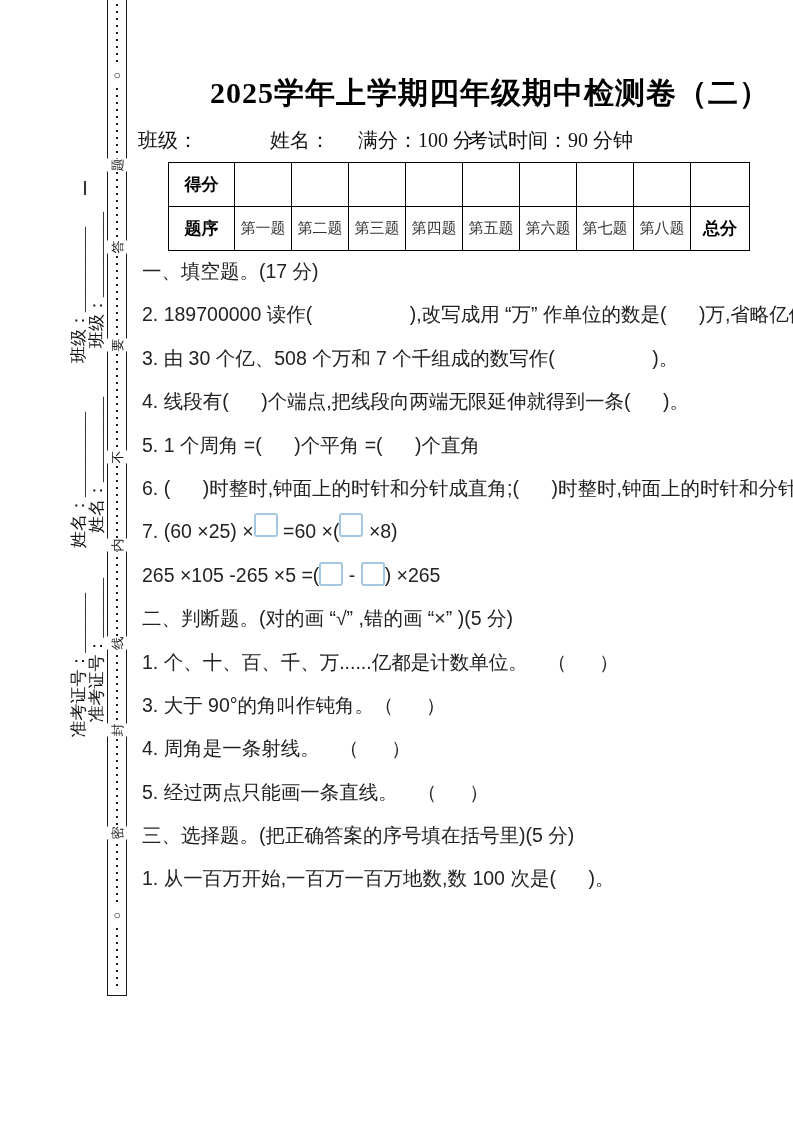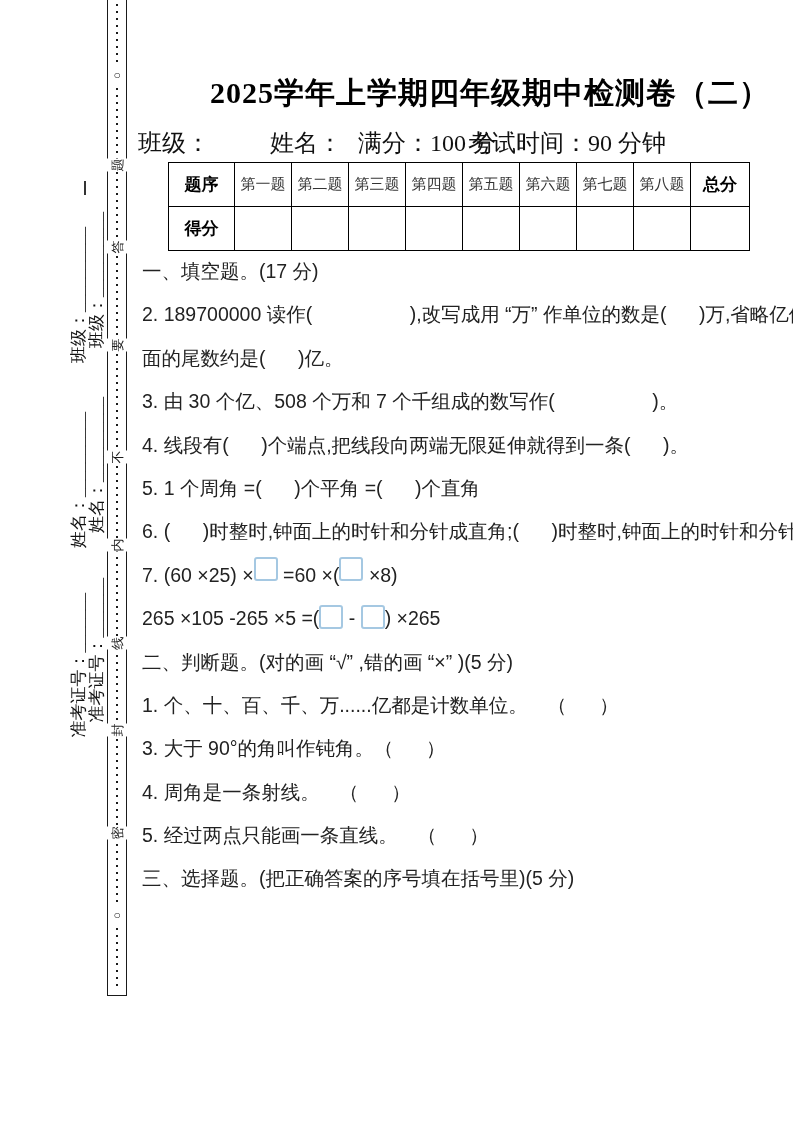--- a/index.html
+++ b/index.html
@@ -32,21 +32,21 @@
   }
   .seal-dash{position:absolute;left:84px;top:181px;width:2px;height:14px;background:#333;}
   
   .title{
     position:absolute;left:210px;top:76px;
     font-family:"Liberation Serif","DejaVu Serif",serif;font-weight:bold;
     font-size:30px;line-height:34px;color:#000;letter-spacing:1px;white-space:nowrap;
   }
   .info-field{
     position:absolute;top:127px;
-    font-family:"Liberation Serif","DejaVu Serif",serif;font-size:24px;color:#111;white-space:pre;
+    font-family:"Liberation Serif","DejaVu Serif",serif;font-size:20px;color:#111;white-space:pre;
   }
   
   .score-table{
     position:absolute;left:168px;top:162px;border-collapse:collapse;table-layout:fixed;
   }
   .score-table th,.score-table td{
     border:1px solid #000;height:43px;padding:0;text-align:center;vertical-align:middle;
     font-family:"Liberation Serif","DejaVu Serif",serif;font-weight:normal;font-size:15px;color:#333;
   }
   .score-table{border:1.5px solid #000;}
@@ -98,58 +98,58 @@
 
   <div class="title">2025学年上学期四年级期中检测卷（二）</div>
 
   <span class="info-field" style="left:138px">班级：</span>
   <span class="info-field" style="left:270px">姓名：</span>
   <span class="info-field" style="left:358px">满分：100 分</span>
   <span class="info-field" style="left:468px">考试时间：90 分钟</span>
 
   <table class="score-table">
     <tbody>
-        <tr id="score-header-row">
+        <tr id="score-score-row">
+          <th class="b">得分</th>
+          <td></td>
+          <td></td>
+          <td></td>
+          <td></td>
+          <td></td>
+          <td></td>
+          <td></td>
+          <td></td>
+          <td></td>
+        </tr>
+    <tr id="score-header-row">
           <th class="b" style="width: 65px;">题序</th>
           <th style="width: 56px;">第一题</th>
           <th style="width: 56px;">第二题</th>
           <th style="width: 56px;">第三题</th>
           <th style="width: 56px;">第四题</th>
           <th style="width: 56px;">第五题</th>
           <th style="width: 56px;">第六题</th>
           <th style="width: 56px;">第七题</th>
           <th style="width: 56px;">第八题</th>
           <th class="b" style="width: 58px;">总分</th>
         </tr>
-    <tr id="score-score-row">
-          <th class="b">得分</th>
-          <td></td>
-          <td></td>
-          <td></td>
-          <td></td>
-          <td></td>
-          <td></td>
-          <td></td>
-          <td></td>
-          <td></td>
-        </tr>
   </tbody>
     </table>
 
   <div class="body-lines" id="body-lines">
       <div class="line">一、填空题。(17 分)</div>
       <div class="line">2. 189700000 读作(                  ),改写成用 “万” 作单位的数是(      )万,省略亿位后</div>
-      <div class="line">面的尾数约是(      )亿。</div>
       <div class="line">3. 由 30 个亿、508 个万和 7 个千组成的数写作(                  )。</div>
       <div class="line">4. 线段有(      )个端点,把线段向两端无限延伸就得到一条(      )。</div>
       <div class="line">5. 1 个周角 =(      )个平角 =(      )个直角</div>
       <div class="line">6. (      )时整时,钟面上的时针和分针成直角;(      )时整时,钟面上的时针和分针成平角。</div>
       <div class="line"><span>7. (60 ×25) ×</span><span class="box hi" style="border-color: rgb(165, 200, 226);"></span><span> =60 ×(</span><span class="box hi" style="border-color: rgb(165, 200, 226);"></span><span> ×8)</span></div>
       <div class="line"><span>265 ×105 -265 ×5 =(</span><span class="box lo" style="border-color: rgb(165, 200, 226);"></span><span> - </span><span class="box lo" style="border-color: rgb(165, 200, 226);"></span><span>) ×265</span></div>
       <div class="line">二、判断题。(对的画 “√” ,错的画 “×” )(5 分)</div>
       <div class="line">1. 个、十、百、千、万......亿都是计数单位。　（      ）</div>
       <div class="line">3. 大于 90°的角叫作钝角。（      ）</div>
       <div class="line">4. 周角是一条射线。　（      ）</div>
       <div class="line">5. 经过两点只能画一条直线。　（      ）</div>
       <div class="line">三、选择题。(把正确答案的序号填在括号里)(5 分)</div>
+      <div class="line">1. 从一百万开始,一百万一百万地数,数 100 次是(      )。</div>
     </div>
 
 </div>
 
 </body></html>

